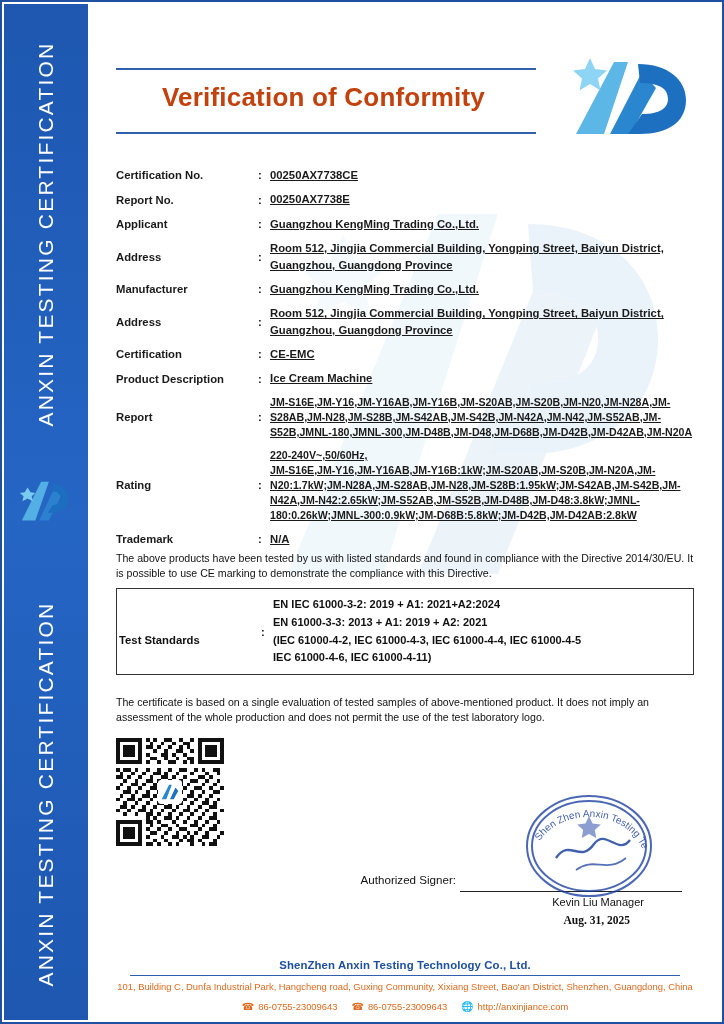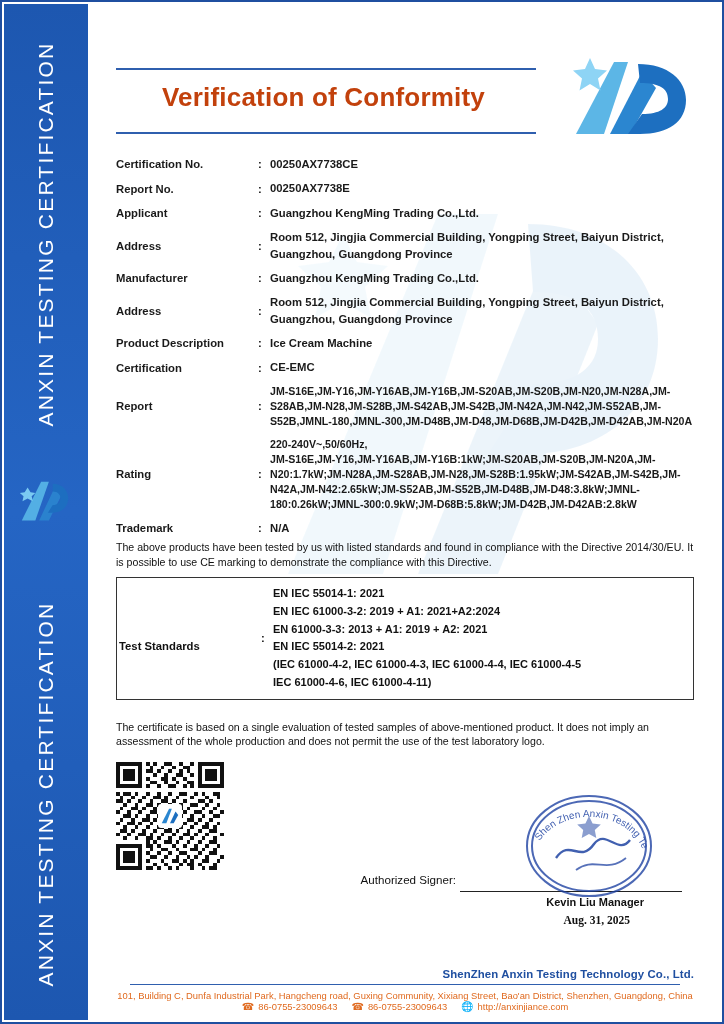--- a/index.html
+++ b/index.html
@@ -77,30 +77,30 @@
     position:absolute;left:46px;top:20px;
     font-size:26px;font-weight:bold;color:#c2410c;
     letter-spacing:.2px;
   }
   .brand-logo{
     position:absolute;right:-4px;top:-12px;width:130px;height:92px;
   }
 
   
   table.fields{
-    width:100%;border-collapse:collapse;margin-top:12px;
+    width:100%;border-collapse:collapse;margin-top:23px;
   }
   table.fields td{
     vertical-align:middle;
     padding:4px 0;
     font-size:11.3px;
   }
   td.lbl{width:142px;font-weight:bold;color:#1a1a1a;}
   td.col{width:12px;text-align:left;font-weight:bold;}
-  td.val{font-weight:bold;color:#1a1a1a;line-height:1.45;}
+  td.val{font-weight:bold;color:#1a1a1a;line-height:1.45;text-decoration:underline;}
   td.val.small{font-size:10.6px;line-height:1.42;}
 
   .note{
     font-size:10.6px;line-height:1.35;color:#111;
   }
 
   
   .std-box{
     margin-top:8px;border:1px solid #333;
     display:flex;align-items:center;
@@ -136,41 +136,41 @@
     position:absolute;left:0;right:0;bottom:88px;height:120px;
   }
   .sig-label{
     position:absolute;right:238px;bottom:46px;
     font-size:11.6px;font-weight:normal;
   }
   .sig-line{
     position:absolute;right:12px;bottom:40px;width:222px;height:1px;background:#222;
   }
   .sig-name{
-    position:absolute;right:50px;bottom:24px;font-size:11px;font-weight:bold;
+    position:absolute;right:50px;bottom:24px;font-size:11px;font-weight:normal;
   }
   .sig-date{
     position:absolute;right:64px;bottom:6px;font-size:11.5px;font-weight:bold;font-family:Liberation Serif, serif;
   }
   .stamp{
     position:absolute;right:26px;bottom:22px;width:158px;height:124px;opacity:.92;
   }
 
   
   .footer{
     position:absolute;left:0;right:0;bottom:8px;text-align:center;
   }
   .footer .company{
-    font-size:11.4px;font-weight:bold;color:#1f4fa0;letter-spacing:.1px;text-align:right;
+    font-size:11.4px;font-weight:bold;color:#1f4fa0;letter-spacing:.1px;
   }
   .footer .rule{
     height:1px;background:#2f5fae;margin:4px 14px 5px 14px;
   }
   .footer .addr{
-    font-size:9.4px;color:#e06a1f;margin-bottom:0;
+    font-size:9.4px;color:#e06a1f;margin-bottom:9px;
   }
   .footer .contact{
     font-size:9.4px;color:#e06a1f;display:flex;justify-content:center;gap:14px;align-items:center;flex-wrap:wrap;
   }
   .footer .contact span.item{display:inline-flex;align-items:center;gap:4px;}
   .glyph{font-size:10px;}
 </style>
 </head>
 <body>
 
@@ -242,28 +242,28 @@
             <td class="lbl">Manufacturer</td>
             <td class="col">:</td>
             <td class="val">Guangzhou KengMing Trading Co.,Ltd.</td>
           </tr>
           <tr>
             <td class="lbl">Address</td>
             <td class="col">:</td>
             <td class="val">Room 512, Jingjia Commercial Building, Yongping Street, Baiyun District, Guangzhou, Guangdong Province</td>
           </tr>
           <tr>
+            <td class="lbl">Certification</td>
+            <td class="col">:</td>
+            <td class="val">CE-EMC</td>
+          </tr>
+          <tr>
             <td class="lbl">Product Description</td>
             <td class="col">:</td>
             <td class="val">Ice Cream Machine</td>
-          </tr>
-          <tr>
-            <td class="lbl">Certification</td>
-            <td class="col">:</td>
-            <td class="val">CE-EMC</td>
           </tr>
           <tr>
             <td class="lbl">Report</td>
             <td class="col">:</td>
             <td class="val small">JM-S16E,JM-Y16,JM-Y16AB,JM-Y16B,JM-S20AB,JM-S20B,JM-N20,JM-N28A,JM-S28AB,JM-N28,JM-S28B,JM-S42AB,JM-S42B,JM-N42A,JM-N42,JM-S52AB,JM-S52B,JMNL-180,JMNL-300,JM-D48B,JM-D48,JM-D68B,JM-D42B,JM-D42AB,JM-N20A</td>
           </tr>
           <tr>
             <td class="lbl">Rating</td>
             <td class="col">:</td>
             <td class="val small" style="white-space:pre-line;">220-240V~,50/60Hz,
@@ -276,24 +276,22 @@
           </tr>
         </tbody>
       </table>
 
       <div class="note">The above products have been tested by us with listed standards and found in compliance with the Directive 2014/30/EU. It is possible to use CE marking to demonstrate the compliance with this Directive.</div>
 
       <div class="std-box">
         <div class="std-label">Test Standards</div>
         <div class="std-colon">:</div>
         <div class="std-list">
-          <div>EN IEC 55014-1: 2021</div>
           <div>EN IEC 61000-3-2: 2019 + A1: 2021+A2:2024</div>
           <div>EN 61000-3-3: 2013 + A1: 2019 + A2: 2021</div>
-          <div>EN IEC 55014-2: 2021</div>
           <div>(IEC 61000-4-2, IEC 61000-4-3, IEC 61000-4-4, IEC 61000-4-5</div>
           <div>IEC 61000-4-6, IEC 61000-4-11)</div>
         </div>
       </div>
 
       <div class="disclaimer">The certificate is based on a single evaluation of tested samples of above-mentioned product. It does not imply an assessment of the whole production and does not permit the use of the test laboratory logo.</div>
 
       <div class="qr-wrap">
         <svg viewBox="0 0 29 29" width="108" height="108" shape-rendering="crispEdges" aria-hidden="true">
           <rect width="29" height="29" fill="#fff"></rect>

